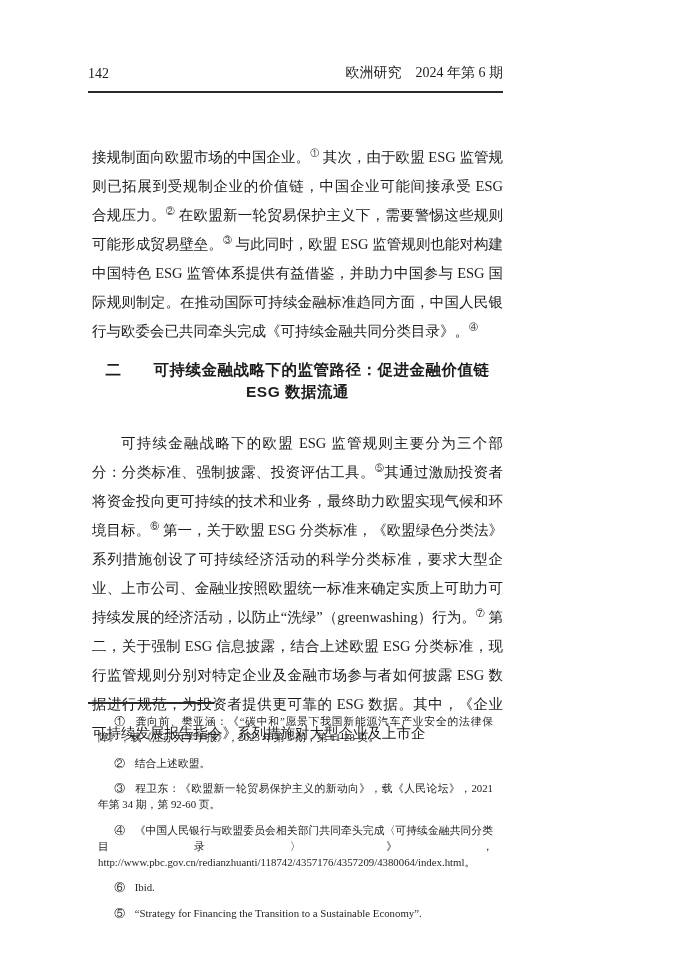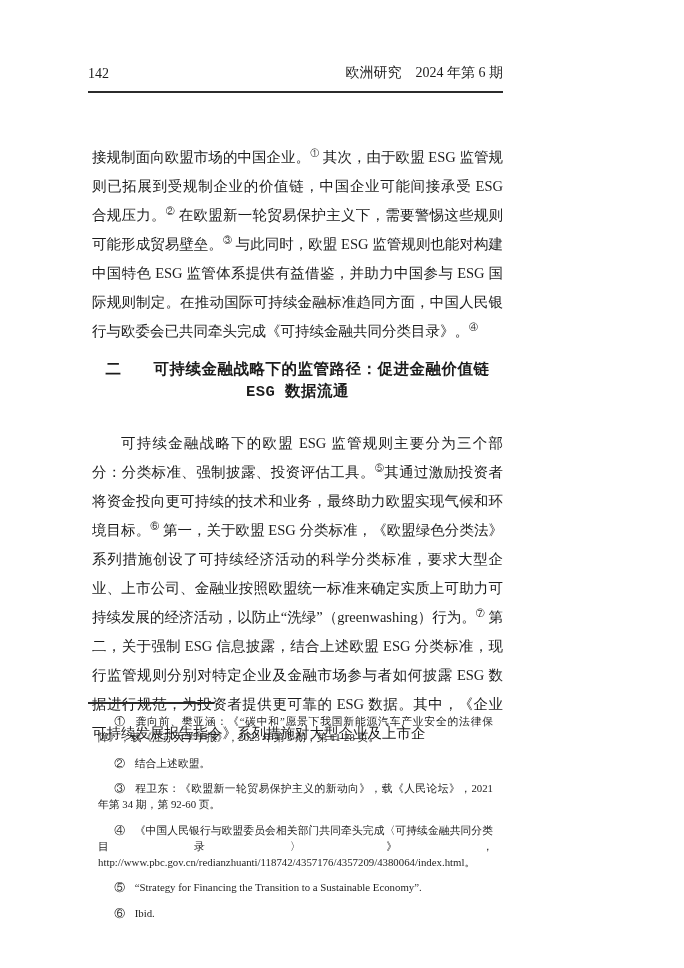--- a/index.html
+++ b/index.html
@@ -35,21 +35,21 @@
     margin-top: 36px;
   }
   .article-body p.para { margin: 0; }
   .article-body p.indent { text-indent: 2em; }
   sup.fn-ref {
     font-size: 0.62em;
     vertical-align: super;
     line-height: 0;
   }
   h2.section-heading {
-    font-family: Liberation Mono, monospace;
+    font-family: Liberation Sans, sans-serif;
     font-size: 15.5px;
     font-weight: bold;
     text-align: center;
     line-height: 22px;
     margin: 13px 0 26px 0;
     letter-spacing: 0.5px;
   }
   .footnotes-section {
     position: absolute;
     top: 702px;
@@ -87,18 +87,18 @@
       <p class="para indent">可持续金融战略下的欧盟 ESG 监管规则主要分为三个部分：分类标准、强制披露、投资评估工具。<sup class="fn-ref">⑤</sup>其通过激励投资者将资金投向更可持续的技术和业务，最终助力欧盟实现气候和环境目标。<sup class="fn-ref">⑥</sup> 第一，关于欧盟 ESG 分类标准，《欧盟绿色分类法》系列措施创设了可持续经济活动的科学分类标准，要求大型企业、上市公司、金融业按照欧盟统一标准来确定实质上可助力可持续发展的经济活动，以防止“洗绿”（greenwashing）行为。<sup class="fn-ref">⑦</sup> 第二，关于强制 ESG 信息披露，结合上述欧盟 ESG 分类标准，现行监管规则分别对特定企业及金融市场参与者如何披露 ESG 数据进行规范，为投资者提供更可靠的 ESG 数据。其中，《企业可持续发展报告指令》系列措施对大型企业及上市企</p>
     </div>
 
   <div class="footnotes-section">
     <div class="footnote-separator"></div>
     <div id="footnote-list">
         <p class="footnote"><span class="fn-marker">①</span><span>龚向前、樊亚涵：《“碳中和”愿景下我国新能源汽车产业安全的法律保障》，载《江苏大学学报》，2023 年第 5 期，第 11-28 页。</span></p>
         <p class="footnote"><span class="fn-marker">②</span><span>结合上述欧盟。</span></p>
         <p class="footnote"><span class="fn-marker">③</span><span>程卫东：《欧盟新一轮贸易保护主义的新动向》，载《人民论坛》，2021 年第 34 期，第 92-60 页。</span></p>
         <p class="footnote"><span class="fn-marker">④</span><span>《中国人民银行与欧盟委员会相关部门共同牵头完成〈可持续金融共同分类目录〉》，http://www.pbc.gov.cn/redianzhuanti/118742/4357176/4357209/4380064/index.html。</span></p>
+        <p class="footnote"><span class="fn-marker">⑥</span><span>Ibid.</span></p>
         <p class="footnote"><span class="fn-marker">⑤</span><span>“Strategy for Financing the Transition to a Sustainable Economy”.</span></p>
-        <p class="footnote"><span class="fn-marker">⑥</span><span>Ibid.</span></p>
       </div>
   </div>
 
 </div>
 
 </body></html>

